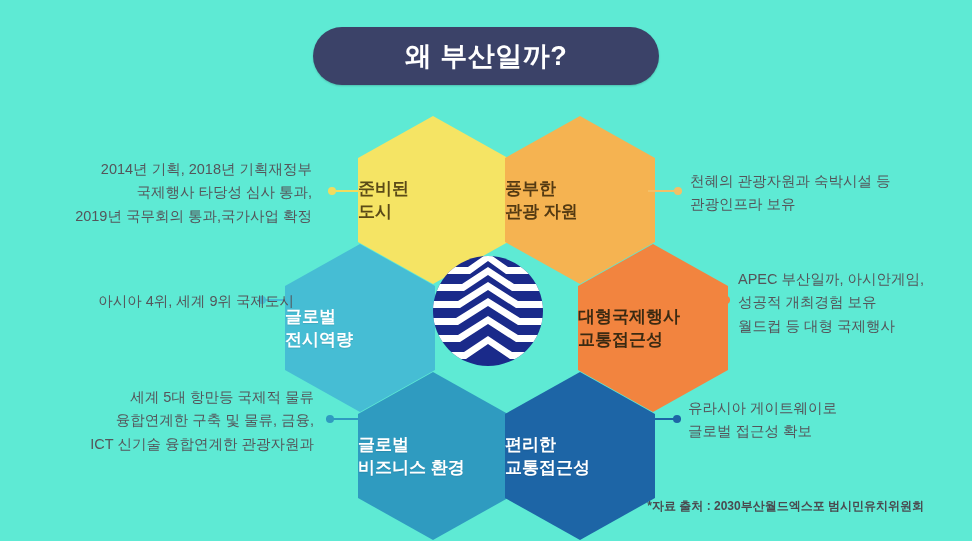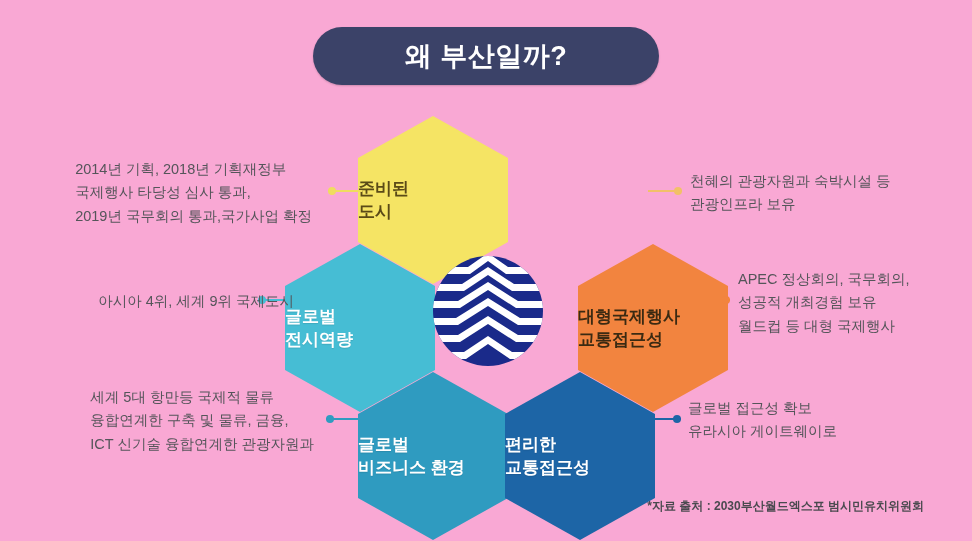--- a/index.html
+++ b/index.html
@@ -7,21 +7,21 @@
     padding: 0;
     background: #ffffff;
   }
   body {
     font-family: "Liberation Sans", "DejaVu Sans", sans-serif;
   }
   #canvas {
     position: relative;
     width: 972px;
     height: 541px;
-    background: #f9a8d4;
+    background: #5eead4;
     overflow: hidden;
     text-decoration: underline;
   }
 
   
   .title-pill {
     position: absolute;
     left: 313px;
     top: 27px;
     width: 346px;
@@ -93,21 +93,21 @@
 
   
   .callout {
     position: absolute;
     font-size: 14.5px;
     line-height: 1.62;
     color: #55555a;
     white-space: nowrap;
     font-weight: 500;
   }
-  .callout.right-align { }
+  .callout.right-align { text-align: right; }
   .callout.left-align  { text-align: left; }
   .callout span { display: block; }
 
   
   .footer-note {
     position: absolute;
     right: 48px;
     top: 498px;
     font-size: 12px;
     font-weight: bold;
@@ -122,20 +122,24 @@
 
   <div class="title-pill">
     <span class="title-text">왜 부산일까?</span>
   </div>
 
   <div class="hex hex-prepared">
     <span class="l1">준비된</span>
     <span class="l2">도시</span>
   </div>
 
+  <div class="hex hex-tourism">
+    <span class="l1">풍부한</span>
+    <span class="l2">관광 자원</span>
+  </div>
 
   <div class="hex hex-expo">
     <span class="l1">글로벌</span>
     <span class="l2">전시역량</span>
   </div>
 
   <div class="hex hex-events">
     <span class="l1">대형국제행사</span>
     <span class="l2">교통접근성</span>
   </div>
@@ -204,31 +208,31 @@
   <div class="callout left-align" style="left:690px; top:170px;">
     <span>천혜의 관광자원과 숙박시설 등</span>
     <span>관광인프라 보유</span>
   </div>
 
   <div class="callout right-align" style="right:678px; top:290px;">
     <span>아시아 4위, 세계 9위 국제도시</span>
   </div>
 
   <div class="callout left-align" style="left:738px; top:268px;">
-    <span>APEC 정상회의, 국무회의,</span>
+    <span>APEC 부산일까, 아시안게임,</span>
     <span>성공적 개최경험 보유</span>
     <span>월드컵 등 대형 국제행사</span>
   </div>
 
   <div class="callout right-align" style="right:658px; top:386px;">
     <span>세계 5대 항만등 국제적 물류</span>
     <span>융합연계한 구축 및 물류, 금융,</span>
     <span>ICT 신기술 융합연계한 관광자원과</span>
   </div>
 
   <div class="callout left-align" style="left:688px; top:397px;">
+    <span>유라시아 게이트웨이로</span>
     <span>글로벌 접근성 확보</span>
-    <span>유라시아 게이트웨이로</span>
   </div>
 
   <div class="footer-note">*자료 출처 : 2030부산월드엑스포 범시민유치위원회</div>
 
 </div>
 
 </body></html>

